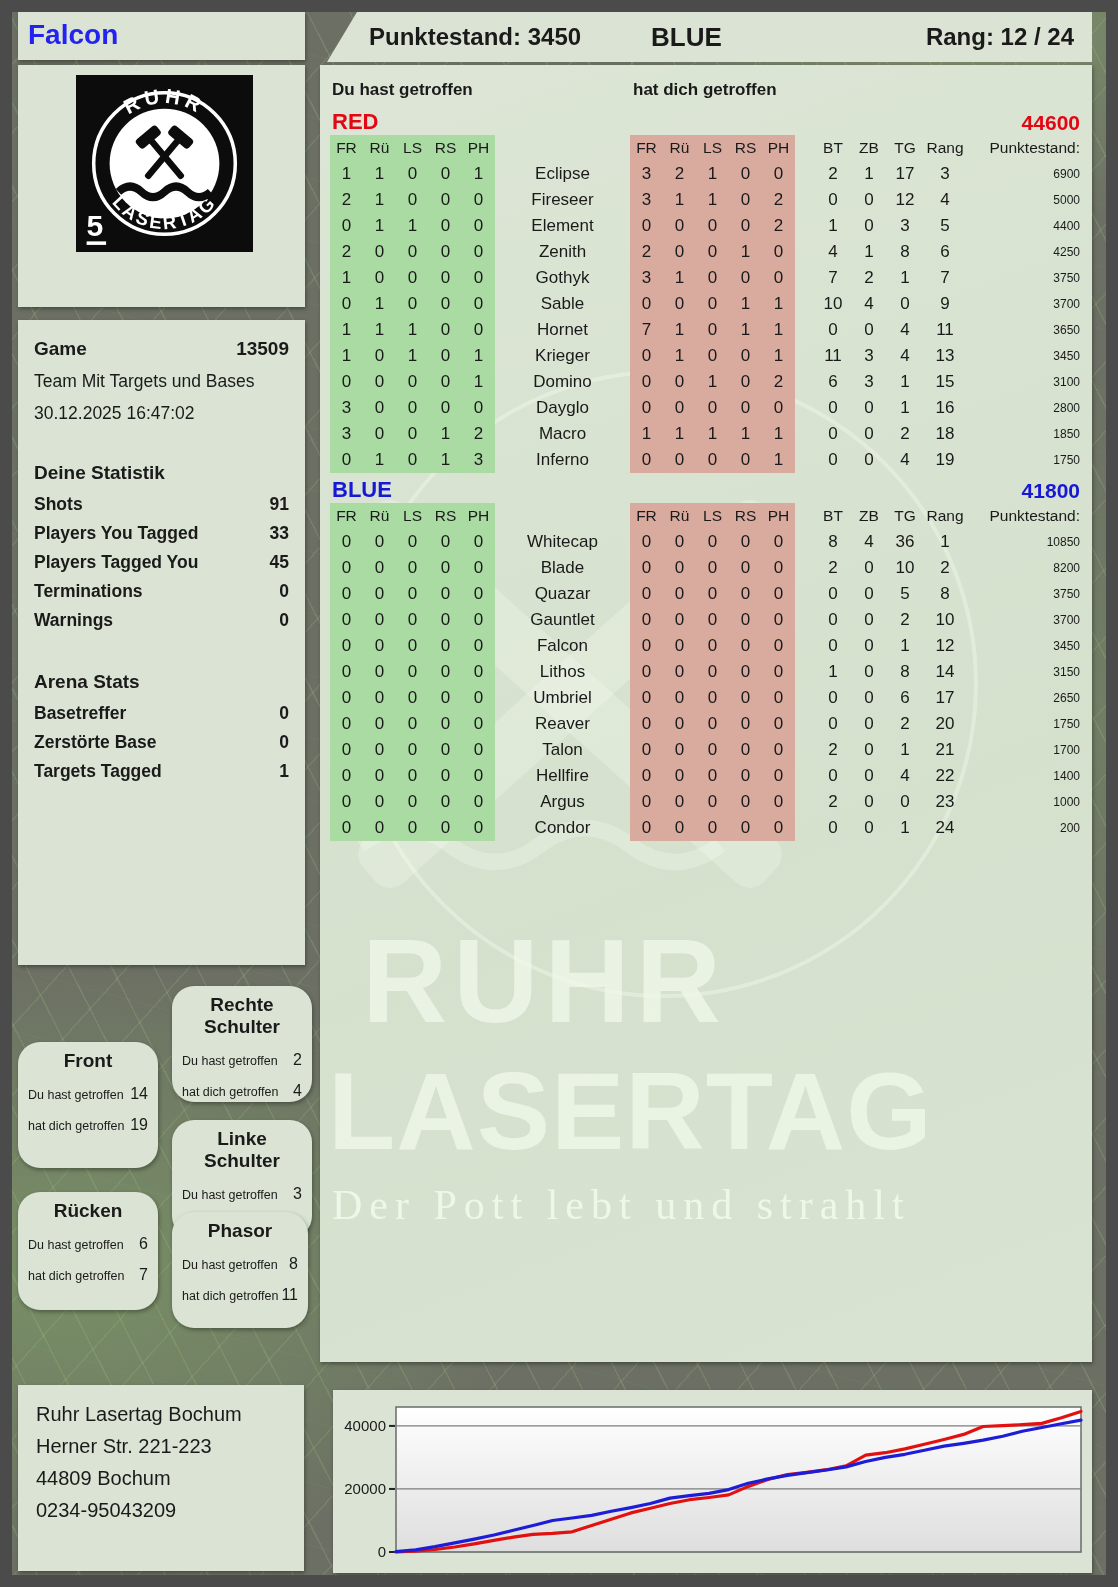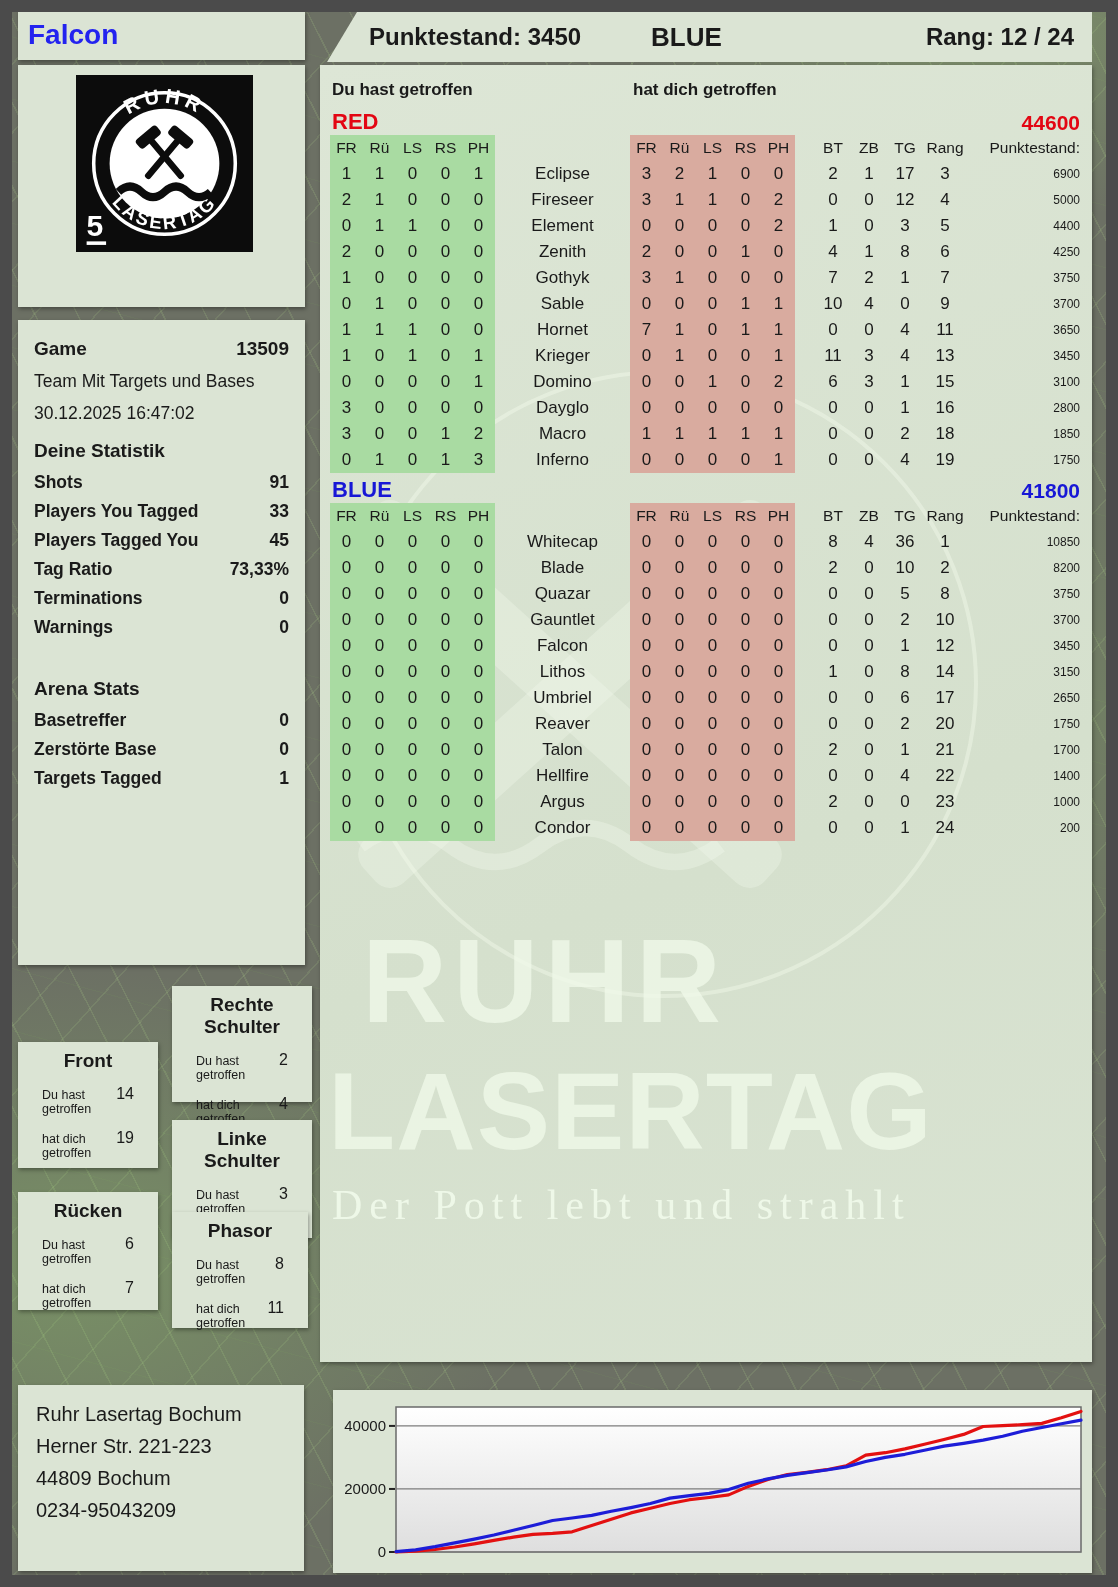--- a/index.html
+++ b/index.html
@@ -27,27 +27,27 @@
   .hdr-rank{font-size:24px;font-weight:bold;margin-left:auto;}
 
   
   .logo-box{left:18px;top:65px;width:287px;height:242px;}
   .logo-svg{position:absolute;left:58px;top:10px;width:177px;height:177px;}
 
   
   .info-box{left:18px;top:320px;width:287px;height:645px;box-sizing:border-box;padding:14px 16px;}
   .info-head-row{display:flex;justify-content:space-between;font-size:19px;font-weight:bold;margin-top:4px;}
   .info-line{font-size:17.5px;margin-top:11px;}
-  .sec-title{font-size:19px;font-weight:bold;margin-top:16px;}
+  .sec-title{font-size:19px;font-weight:bold;margin-top:38px;}
   .sec-title.arena{margin-top:36px;}
   .stat-list{margin-top:6px;}
   .stat-row{display:flex;justify-content:space-between;font-size:17.5px;height:29px;align-items:center;font-weight:bold;}
 
   
-  .zone{position:absolute;background:#dbe4d4;box-shadow:1px 2px 4px rgba(0,0,0,0.35);box-sizing:border-box;padding:8px 24px;z-index:5;}
+  .zone{position:absolute;background:#dbe4d4;box-shadow:1px 2px 4px rgba(0,0,0,0.35);box-sizing:border-box;padding:8px 10px;z-index:5;border-radius:22px;}
   .zone-front{left:18px;top:1042px;width:140px;height:126px;}
   .zone-ruecken{left:18px;top:1192px;width:140px;height:118px;}
   .zone-rechte-schulter{left:172px;top:986px;width:140px;height:116px;}
   .zone-linke-schulter{left:172px;top:1120px;width:140px;height:118px;}
   .zone-phasor{left:172px;top:1212px;width:136px;height:116px;}
   .zone-title{text-align:center;font-size:19px;font-weight:bold;}
   .zone-row{display:flex;justify-content:space-between;align-items:baseline;margin-top:13px;}
   .zone-row .zl{font-size:12.5px;}
   .zone-row .zv{font-size:16px;}
 
@@ -150,24 +150,20 @@
         </div>
         <div class="stat-row">
           <span class="stat-label">Players You Tagged</span>
           <span class="stat-value">33</span>
         </div>
         <div class="stat-row">
           <span class="stat-label">Players Tagged You</span>
           <span class="stat-value">45</span>
         </div>
         <div class="stat-row">
-          <span class="stat-label">Tag Ratio</span>
-          <span class="stat-value">73,33%</span>
-        </div>
-        <div class="stat-row">
           <span class="stat-label">Terminations</span>
           <span class="stat-value">0</span>
         </div>
         <div class="stat-row">
           <span class="stat-label">Warnings</span>
           <span class="stat-value">0</span>
         </div>
       </div>
     <div class="sec-title arena">Arena Stats</div>
     <div class="stat-list">

